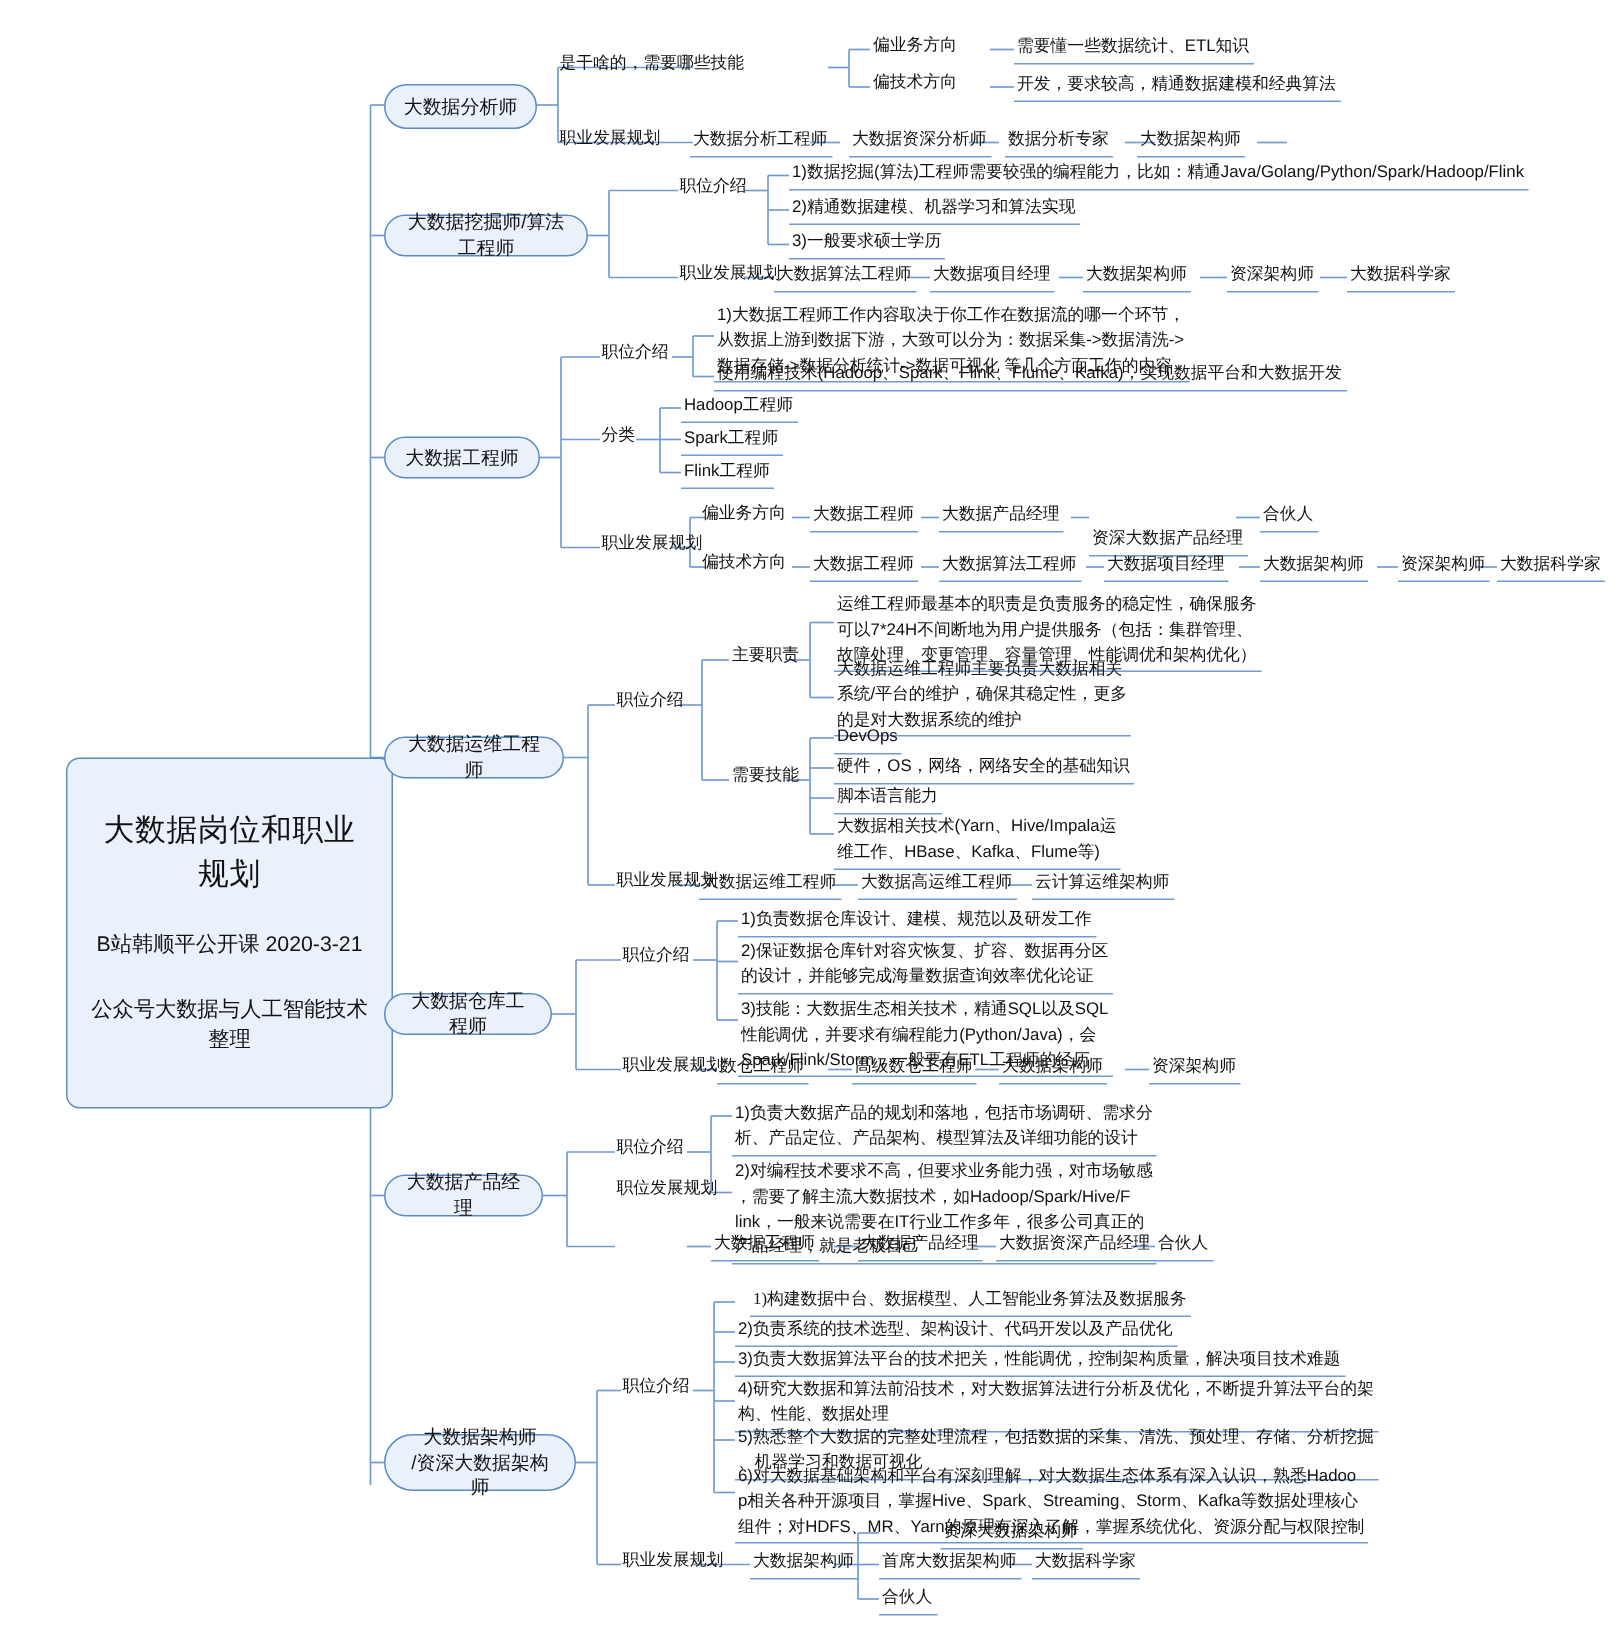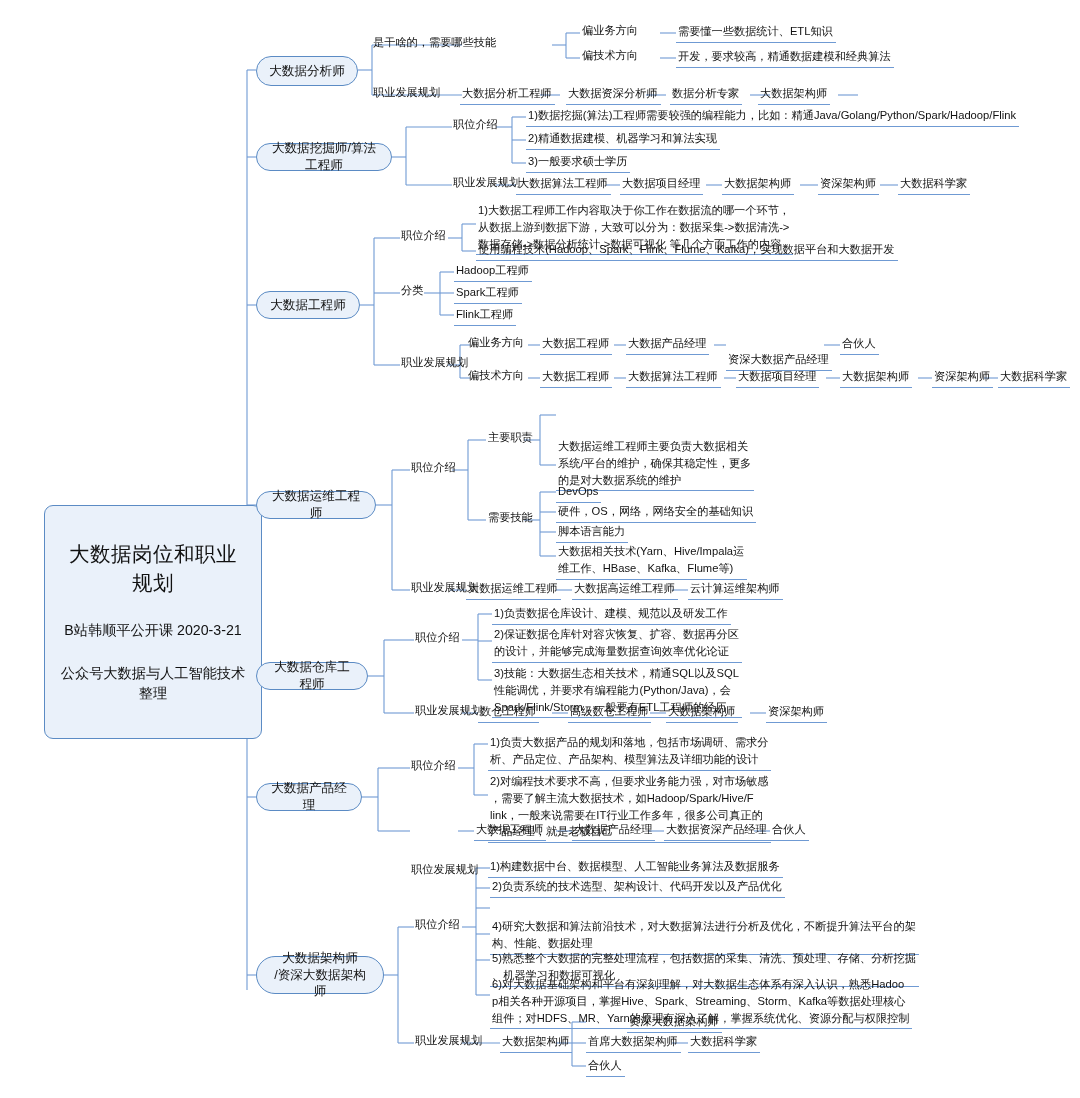--- a/index.html
+++ b/index.html
@@ -293,20 +293,23 @@
   <div class="node leaf" style="left:626px;top:367px;">大数据算法工程师</div>
   <div class="node leaf" style="left:736px;top:367px;">大数据项目经理</div>
   <div class="node leaf" style="left:840px;top:367px;">大数据架构师</div>
   <div class="node leaf" style="left:932px;top:367px;">资深架构师</div>
   <div class="node leaf" style="left:998px;top:367px;">大数据科学家</div>
 
   <div class="node lbl" style="left:409px;top:459px;">职位介绍</div>
   <div class="node lbl" style="left:409px;top:579px;">职业发展规划</div>
 
   <div class="node lbl" style="left:486px;top:429px;">主要职责</div>
+  <div class="node leaf" style="left:556px;top:394px;">运维工程师最基本的职责是负责服务的稳定性，确保服务
+可以7*24H不间断地为用户提供服务（包括：集群管理、
+故障处理、变更管理、容量管理、性能调优和架构优化）</div>
   <div class="node leaf" style="left:556px;top:437px;">大数据运维工程师主要负责大数据相关
 系统/平台的维护，确保其稳定性，更多
 的是对大数据系统的维护</div>
 
   <div class="node lbl" style="left:486px;top:509px;">需要技能</div>
   <div class="node leaf" style="left:556px;top:482px;">DevOps</div>
   <div class="node leaf" style="left:556px;top:502px;">硬件，OS，网络，网络安全的基础知识</div>
   <div class="node leaf" style="left:556px;top:522px;">脚本语言能力</div>
   <div class="node leaf" style="left:556px;top:542px;">大数据相关技术(Yarn、Hive/Impala运
 维工作、HBase、Kafka、Flume等)</div>
@@ -324,39 +327,40 @@
   <div class="node leaf" style="left:492px;top:664px;">3)技能：大数据生态相关技术，精通SQL以及SQL
 性能调优，并要求有编程能力(Python/Java)，会
 Spark/Flink/Storm，一般要有ETL工程师的经历</div>
 
   <div class="node leaf" style="left:478px;top:702px;">数仓工程师</div>
   <div class="node leaf" style="left:568px;top:702px;">高级数仓工程师</div>
   <div class="node leaf" style="left:666px;top:702px;">大数据架构师</div>
   <div class="node leaf" style="left:766px;top:702px;">资深架构师</div>
 
   <div class="node lbl" style="left:409px;top:757px;">职位介绍</div>
-  <div class="node lbl" style="left:409px;top:861px;">职位发展规划</div>
+  <div class="node lbl" style="left:409px;top:784px;">职位发展规划</div>
 
   <div class="node leaf" style="left:488px;top:733px;">1)负责大数据产品的规划和落地，包括市场调研、需求分
 析、产品定位、产品架构、模型算法及详细功能的设计</div>
   <div class="node leaf" style="left:488px;top:772px;">2)对编程技术要求不高，但要求业务能力强，对市场敏感
 ，需要了解主流大数据技术，如Hadoop/Spark/Hive/F
 link，一般来说需要在IT行业工作多年，很多公司真正的
 产品经理，就是老板自己</div>
 
   <div class="node leaf" style="left:474px;top:820px;">大数据工程师</div>
   <div class="node leaf" style="left:572px;top:820px;">大数据产品经理</div>
   <div class="node leaf" style="left:664px;top:820px;">大数据资深产品经理</div>
   <div class="node leaf" style="left:770px;top:820px;">合伙人</div>
 
   <div class="node lbl" style="left:413px;top:916px;">职位介绍</div>
   <div class="node lbl" style="left:413px;top:1032px;">职业发展规划</div>
 
-  <div class="node leaf" style="left:488px;top:857px;">1)构建数据中台、数据模型、人工智能业务算法及数据服务</div>
+  <div class="node leaf" style="left:500px;top:857px;font-family:Liberation Serif, serif;">1)构建数据中台、数据模型、人工智能业务算法及数据服务</div>
   <div class="node leaf" style="left:490px;top:877px;">2)负责系统的技术选型、架构设计、代码开发以及产品优化</div>
+  <div class="node leaf" style="left:490px;top:897px;">3)负责大数据算法平台的技术把关，性能调优，控制架构质量，解决项目技术难题</div>
   <div class="node leaf" style="left:490px;top:917px;">4)研究大数据和算法前沿技术，对大数据算法进行分析及优化，不断提升算法平台的架
 构、性能、数据处理</div>
   <div class="node leaf" style="left:490px;top:949px;">5)熟悉整个大数据的完整处理流程，包括数据的采集、清洗、预处理、存储、分析挖掘
 、机器学习和数据可视化</div>
   <div class="node leaf" style="left:490px;top:975px;">6)对大数据基础架构和平台有深刻理解，对大数据生态体系有深入认识，熟悉Hadoo
 p相关各种开源项目，掌握Hive、Spark、Streaming、Storm、Kafka等数据处理核心
 组件；对HDFS、MR、Yarn的原理有深入了解，掌握系统优化、资源分配与权限控制</div>
 
   <div class="node leaf" style="left:500px;top:1032px;">大数据架构师</div>
   <div class="node leaf" style="left:586px;top:1012px;margin-left:41px;">资深大数据架构师</div>

